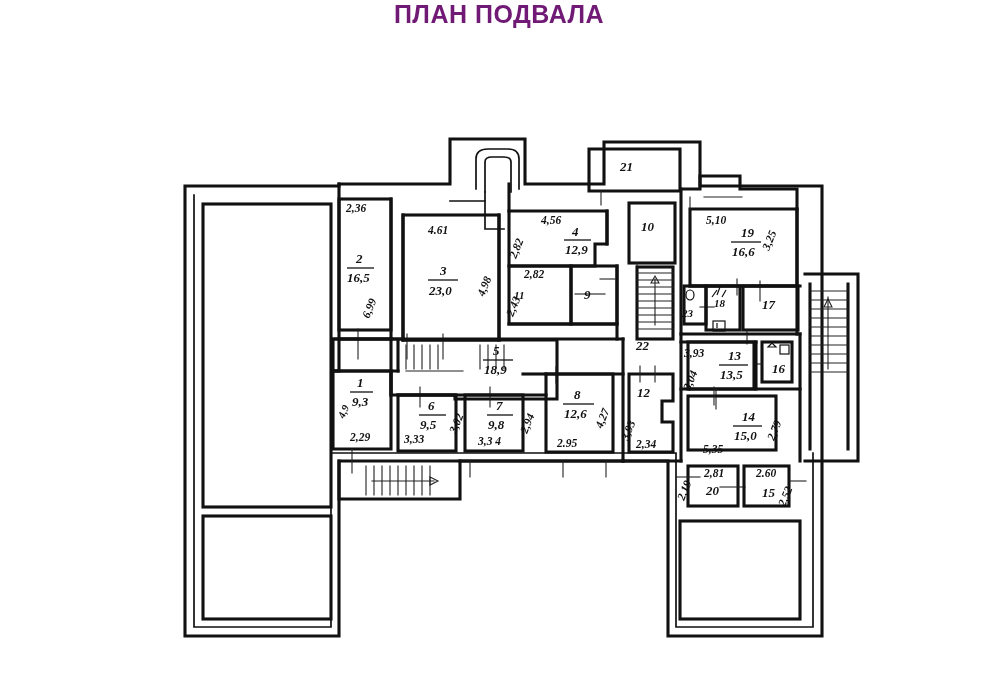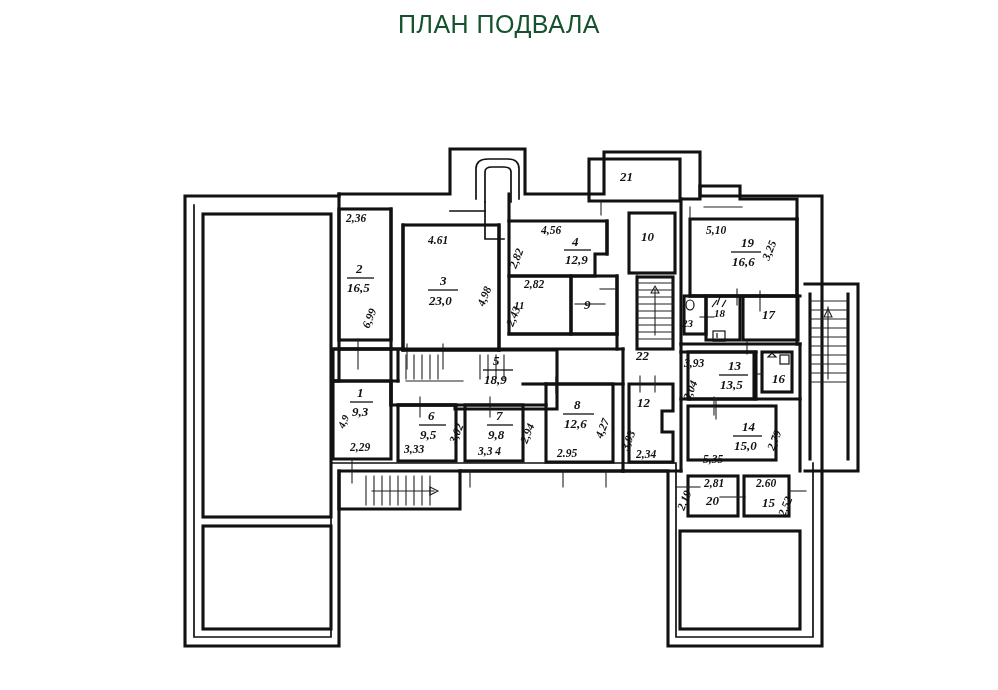--- a/index.html
+++ b/index.html
@@ -1,22 +1,21 @@
 <!DOCTYPE html>
 <html><head>
 <meta charset="utf-8">
 <style>
   html,body{margin:0;padding:0;background:#ffffff;}
   body{width:998px;height:690px;overflow:hidden;
        font-family:"Liberation Sans",sans-serif;}
   #page-title{
     width:100%;text-align:center;
-    font-size:25px;font-weight:400;letter-spacing:.5px;
-    color:#14532d;
-    padding-top:10px;
+    font-size:25px;font-weight:700;letter-spacing:.5px;
+    color:#701a75;
     font-family:"Liberation Sans",sans-serif;
   }
   #plan-wrap{position:relative;width:998px;height:650px;}
   svg{display:block;}
   .wall{fill:none;stroke:#111;stroke-width:3.1;stroke-linecap:square;}
   .wall-thin{fill:none;stroke:#111;stroke-width:1.7;stroke-linecap:square;}
   .wall-hair{fill:none;stroke:#222;stroke-width:1.1;stroke-linecap:square;}
   .fix{fill:none;stroke:#111;stroke-width:1.2;}
   .lbl{font-family:"Liberation Serif",serif;font-style:italic;
        font-weight:700;fill:#111;}

